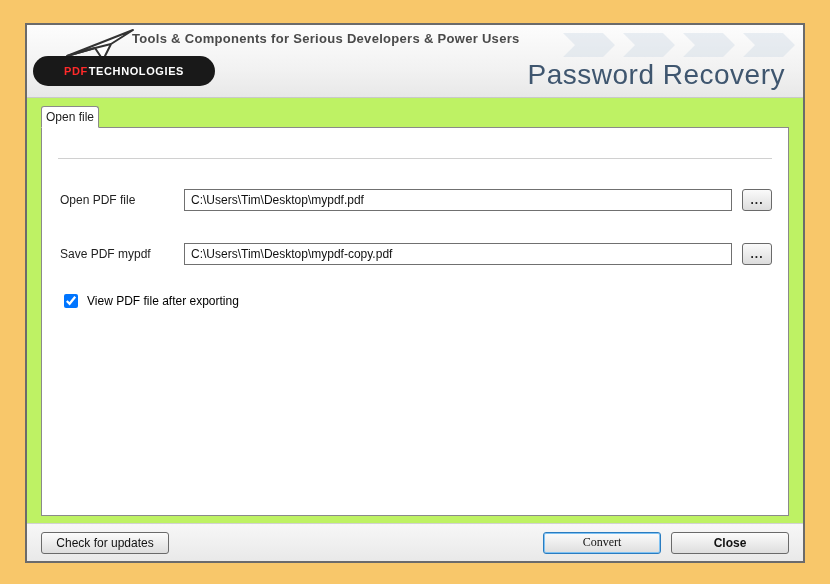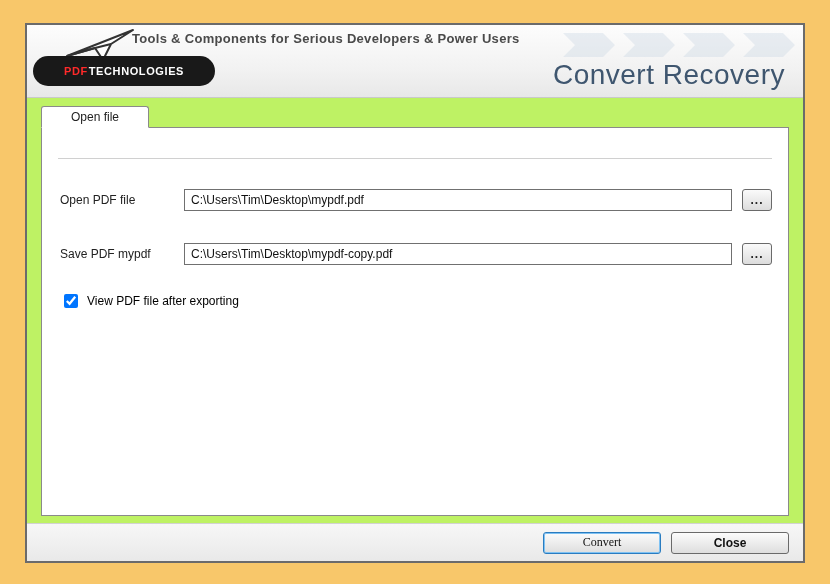--- a/index.html
+++ b/index.html
@@ -90,21 +90,21 @@
   .body {
     flex: 1;
     position: relative;
     padding: 10px 14px 6px 14px;
   }
   .tab {
     position: absolute;
     left: 14px;
     top: 8px;
     height: 22px;
-    padding: 0 29px;
+    padding: 0 4px;
     line-height: 21px;
     background: #fff;
     border: 1px solid #8a8a8a;
     border-bottom: 1px solid #fff;
     border-top-left-radius: 3px;
     border-top-right-radius: 3px;
     font-size: 12px;
     color: #222;
     z-index: 2;
   }
@@ -208,21 +208,21 @@
   <div class="header">
     <svg class="header-arrows" viewBox="0 0 250 40">
       <g fill="#c6d4e2">
         <path d="M10 8 h40 l12 12 -12 12 h-40 l12 -12 z"></path>
         <path d="M70 8 h40 l12 12 -12 12 h-40 l12 -12 z"></path>
         <path d="M130 8 h40 l12 12 -12 12 h-40 l12 -12 z"></path>
         <path d="M190 8 h40 l12 12 -12 12 h-40 l12 -12 z"></path>
       </g>
     </svg>
     <div class="tagline">Tools &amp; Components for Serious Developers &amp; Power Users</div>
-    <div class="app-title">Convert Recovery</div>
+    <div class="app-title">Password Recovery</div>
     <div class="logo">
       <svg class="logo-plane" width="76" height="36" viewBox="0 0 76 36">
         <polygon points="4,30 70,4 48,18 40,34 32,22" fill="#fff" stroke="#333" stroke-width="2" stroke-linejoin="round"></polygon>
         <polyline points="4,30 32,22 48,18" fill="none" stroke="#333" stroke-width="2"></polyline>
       </svg>
       <div class="logo-badge">
         <span class="pdf">PDF</span>
           <span>TECHNOLOGIES</span>
       </div>
     </div>
@@ -246,18 +246,19 @@
       </div>
 
       <div class="check-row">
         <input type="checkbox" checked="" style="">
         <span>View PDF file after exporting</span>
       </div>
     </div>
   </div>
 
   <div class="footer">
+    <button class="btn updates">Check for updates</button>
     <div class="footer-spring"></div>
     <button class="btn convert">Convert</button>
     <button class="btn close">Close</button>
   </div>
 
 </div>
 
 </body></html>

